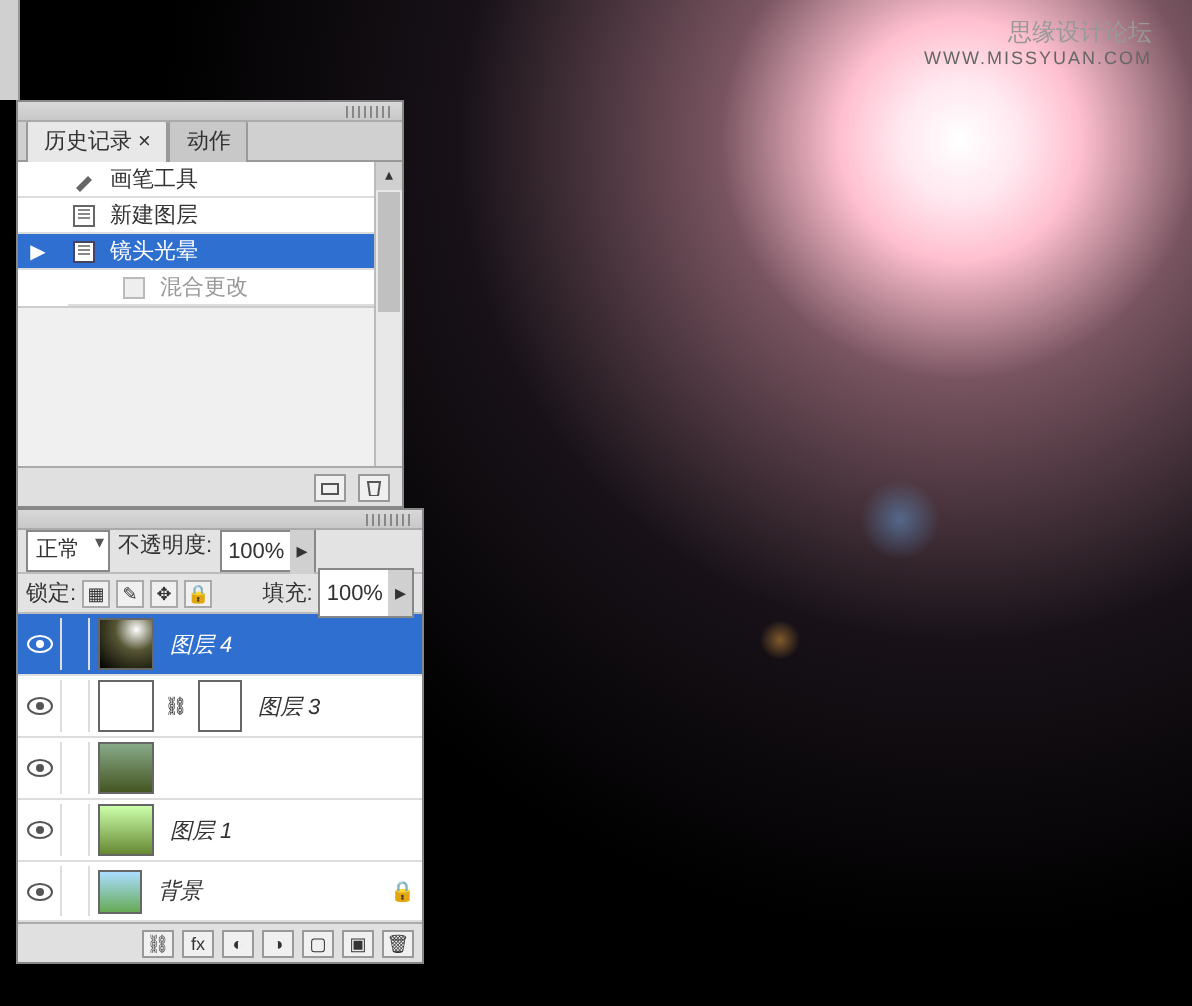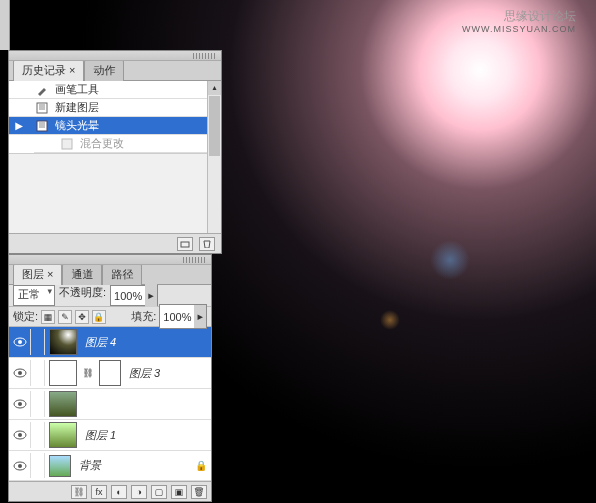--- a/index.html
+++ b/index.html
@@ -14,21 +14,21 @@
 
 .pane { position: absolute; background: #e3e3e3; border: 1px solid #888; font-size: 11px; color: #333; }
 .pane-head { height: 10px; background: linear-gradient(#d8d8d8,#c8c8c8); border-bottom: 1px solid #aaa; position: relative; }
 .pane-head::after { content: ""; position: absolute; right: 4px; top: 2px; width: 24px; height: 6px; background: repeating-linear-gradient(90deg,#888 0 1px,transparent 1px 3px); }
 
 .tabs { display: flex; height: 20px; background: #d0d0d0; border-bottom: 1px solid #999; align-items: end; padding-left: 4px; gap: 0; }
 .tab { padding: 3px 8px; background: #e8e8e8; border: 1px solid #999; border-bottom: none; border-radius: 3px 3px 0 0; font-size: 11px; cursor: pointer; margin-bottom: -1px; }
 .tab.inactive { background: #c8c8c8; }
 
 
-.history-pane { left: 8px; top: 50px; width: 214px; }
+.history-pane { left: 8px; top: 50px; width: 194px; }
 .history-list { background: #fff; }
 .hist-row { display: flex; align-items: center; height: 18px; border-bottom: 1px solid #ddd; }
 .hist-row.sel { background: #2f6fcf; color: #fff; }
 .hist-row.dim { color: #999; margin-left: 25px; }
 .hist-arrow { width: 20px; text-align: center; font-size: 10px; }
 .hist-icon { width: 18px; height: 14px; margin: 0 4px; display: flex; align-items: center; justify-content: center; }
 .hist-blank { background: #f0f0f0; height: 80px; border-top: 1px solid #ccc; }
 .hist-footer { height: 20px; background: #e0e0e0; border-top: 1px solid #aaa; display: flex; justify-content: flex-end; align-items: center; gap: 6px; padding-right: 6px; }
 .footer-btn { width: 16px; height: 14px; border: 1px solid #999; background: #f0f0f0; display: flex; align-items: center; justify-content: center; font-size: 9px; }
 .scrollbar { position: absolute; right: 0; top: 30px; bottom: 20px; width: 14px; background: #e8e8e8; border-left: 1px solid #bbb; }
@@ -140,25 +140,20 @@
       </div>
   </div>
   <div class="scrollbar">
     <div class="scroll-up">▴</div>
     <div class="scroll-thumb" style="height:60px"></div>
   </div>
 </div>
 
 <div class="pane layers-pane">
   <div class="pane-head"></div>
-  <div class="tabs">
-    <div class="tab">图层 ×</div>
-    <div class="tab inactive">通道</div>
-    <div class="tab inactive">路径</div>
-  </div>
   <div class="layer-opts">
     <div class="select">正常</div>
     <span>不透明度:</span>
     <div class="pct-input">
         <span>100%</span>
         <span class="pct-arrow">▸</span>
       </div>
   </div>
   <div class="lock-row">
     <span>锁定:</span>

